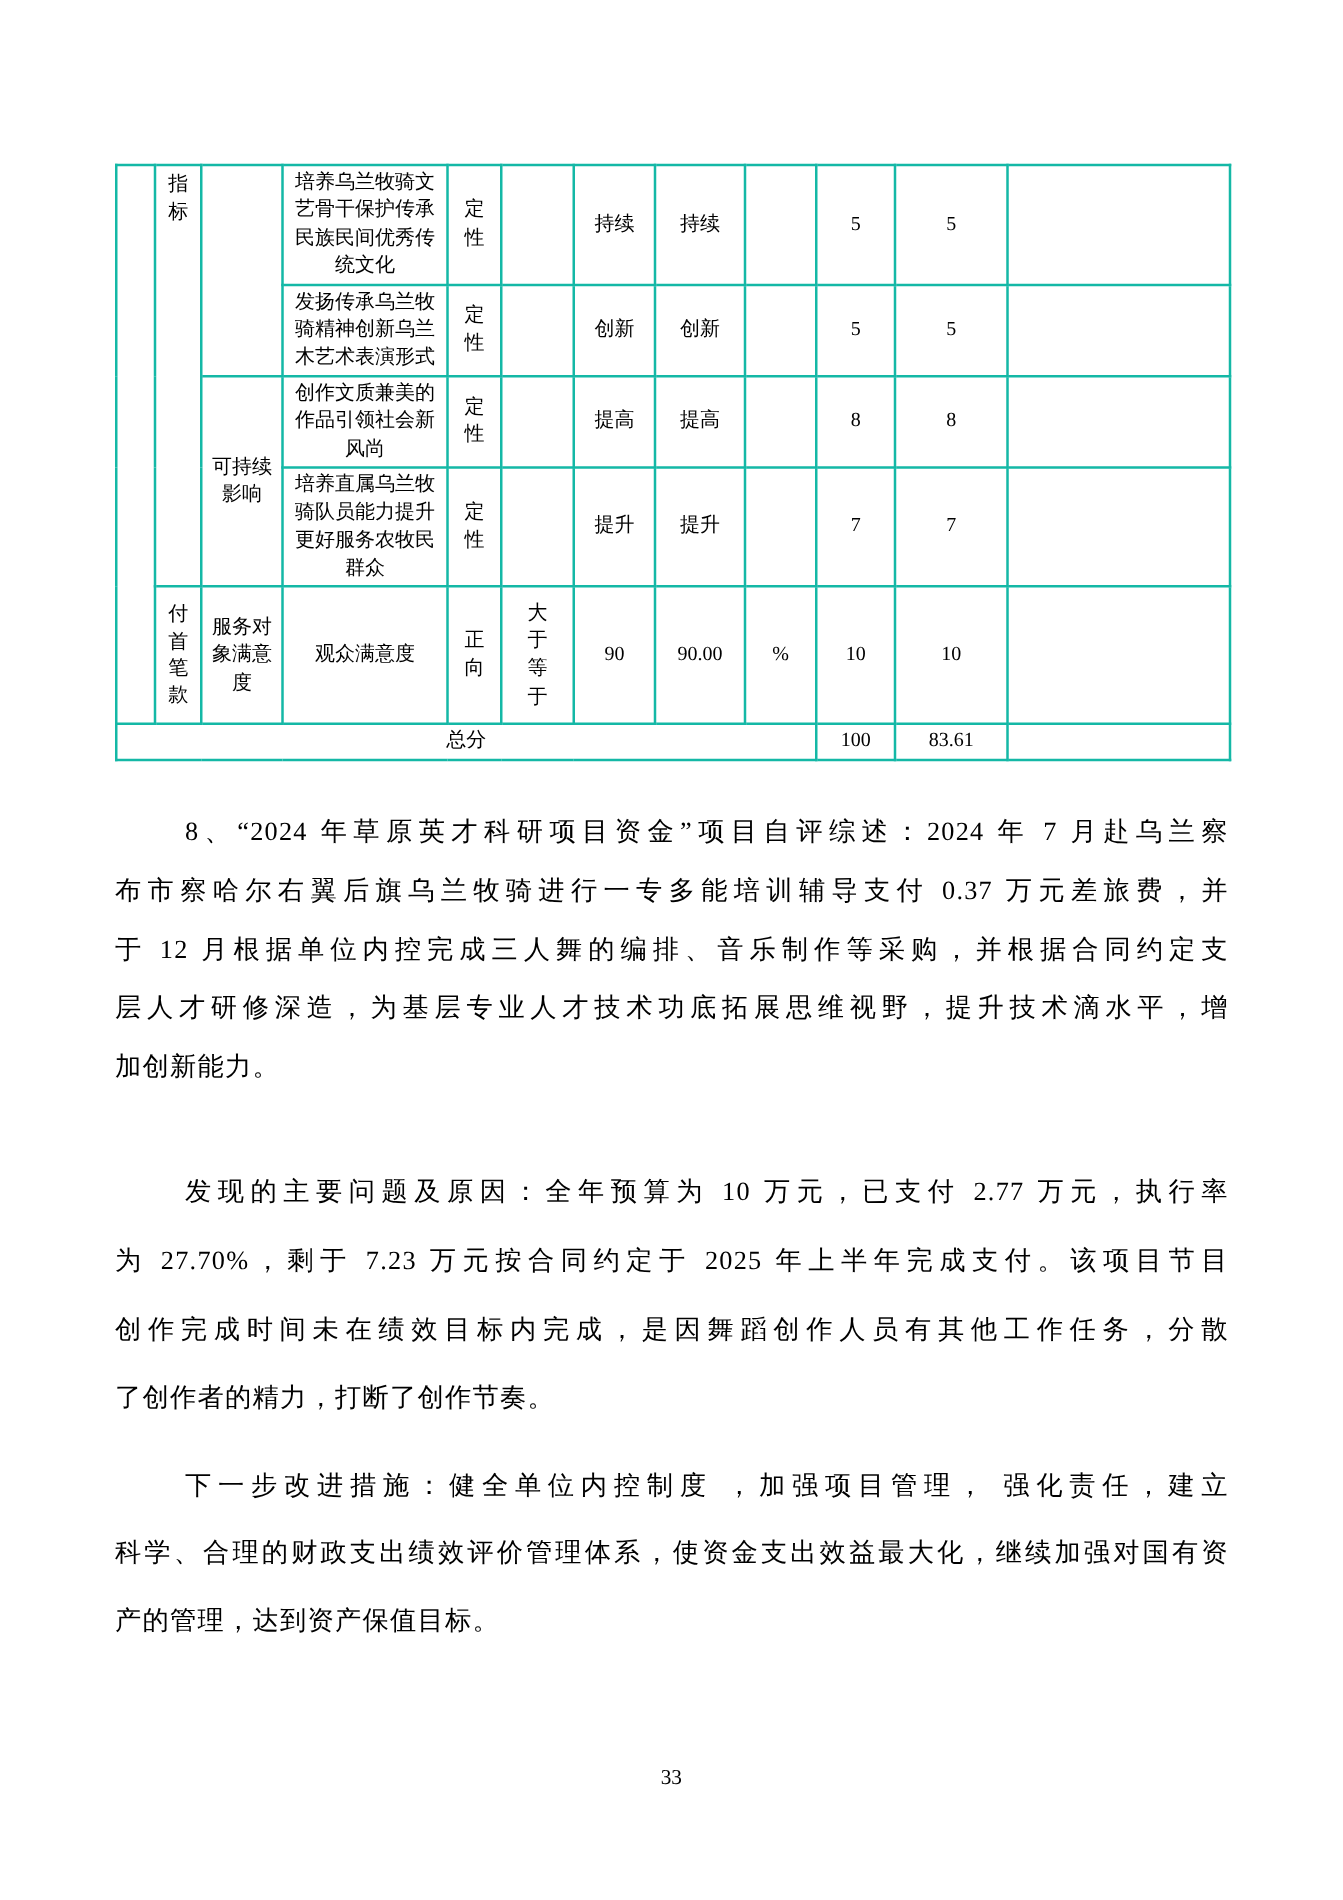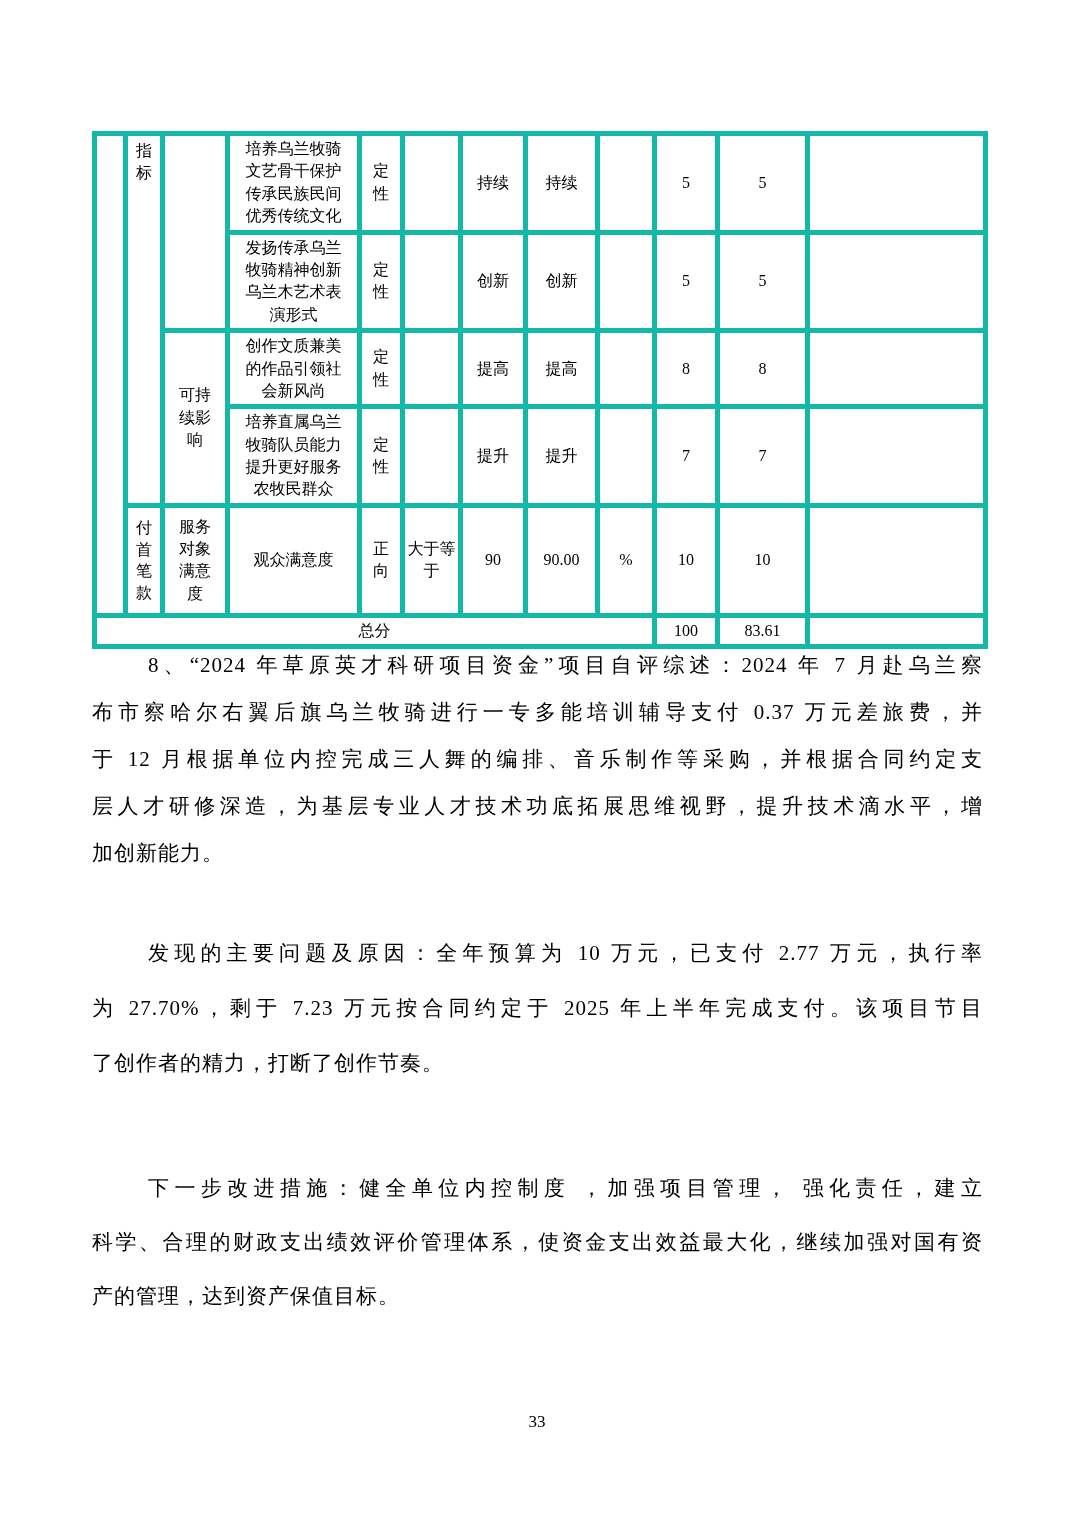--- a/index.html
+++ b/index.html
@@ -12,31 +12,31 @@
     overflow:hidden;
   }
   
   .perf-table{
     position:absolute;left:92px;top:131px;
     width:891px;
     border-collapse:collapse;table-layout:fixed;
     font-size:16px;line-height:1.4;
   }
   .perf-table td{
-    border:5px solid #14b8a6;
+    border:2px solid #14b8a6;
     text-align:center;vertical-align:middle;
     word-break:break-all;
     padding:2px 4px;
     font-family:Liberation Serif, serif;
   }
   .perf-table td.cat{padding:2px 8px;line-height:1.35;}
   .perf-table td.sub{padding:2px 7px;}
   .perf-table td.ind{padding:2px 9px;}
   .perf-table td.typ{padding:2px 7px;}
-  .perf-table td.opr{padding:2px 2px;}
+  .perf-table td.opr{padding:2px 18px;}
   .perf-table td.top-align{vertical-align:top;padding-top:4px;}
   tr.r1{height:91px;} tr.r2{height:66px;} tr.r3{height:73px;}
   tr.r4{height:91px;} tr.r5{height:110px;} tr.r6{height:28px;}
   
   .para{
     position:absolute;left:92px;width:891px;
     font-size:21px;letter-spacing:1px;
   }
   .p1{top:642px;line-height:47px;}
   .p2{top:926px;line-height:55px;}
@@ -145,20 +145,21 @@
     <div class="ln first">8、“2024 年草原英才科研项目资金”项目自评综述：2024 年 7 月赴乌兰察</div>
     <div class="ln">布市察哈尔右翼后旗乌兰牧骑进行一专多能培训辅导支付 0.37 万元差旅费，并</div>
     <div class="ln">于 12 月根据单位内控完成三人舞的编排、音乐制作等采购，并根据合同约定支</div>
     <div class="ln">层人才研修深造，为基层专业人才技术功底拓展思维视野，提升技术滴水平，增</div>
     <div class="ln last">加创新能力。</div>
   </div>
 
   <div class="para p2">
     <div class="ln first">发现的主要问题及原因：全年预算为 10 万元，已支付 2.77 万元，执行率</div>
     <div class="ln">为 27.70%，剩于 7.23 万元按合同约定于 2025 年上半年完成支付。该项目节目</div>
+    <div class="ln">创作完成时间未在绩效目标内完成，是因舞蹈创作人员有其他工作任务，分散</div>
     <div class="ln last">了创作者的精力，打断了创作节奏。</div>
   </div>
 
   <div class="para p3">
     <div class="ln first">下一步改进措施：健全单位内控制度 ，加强项目管理， 强化责任，建立</div>
     <div class="ln">科学、合理的财政支出绩效评价管理体系，使资金支出效益最大化，继续加强对国有资</div>
     <div class="ln last">产的管理，达到资产保值目标。</div>
   </div>
 
   <div class="page-num">33</div>

